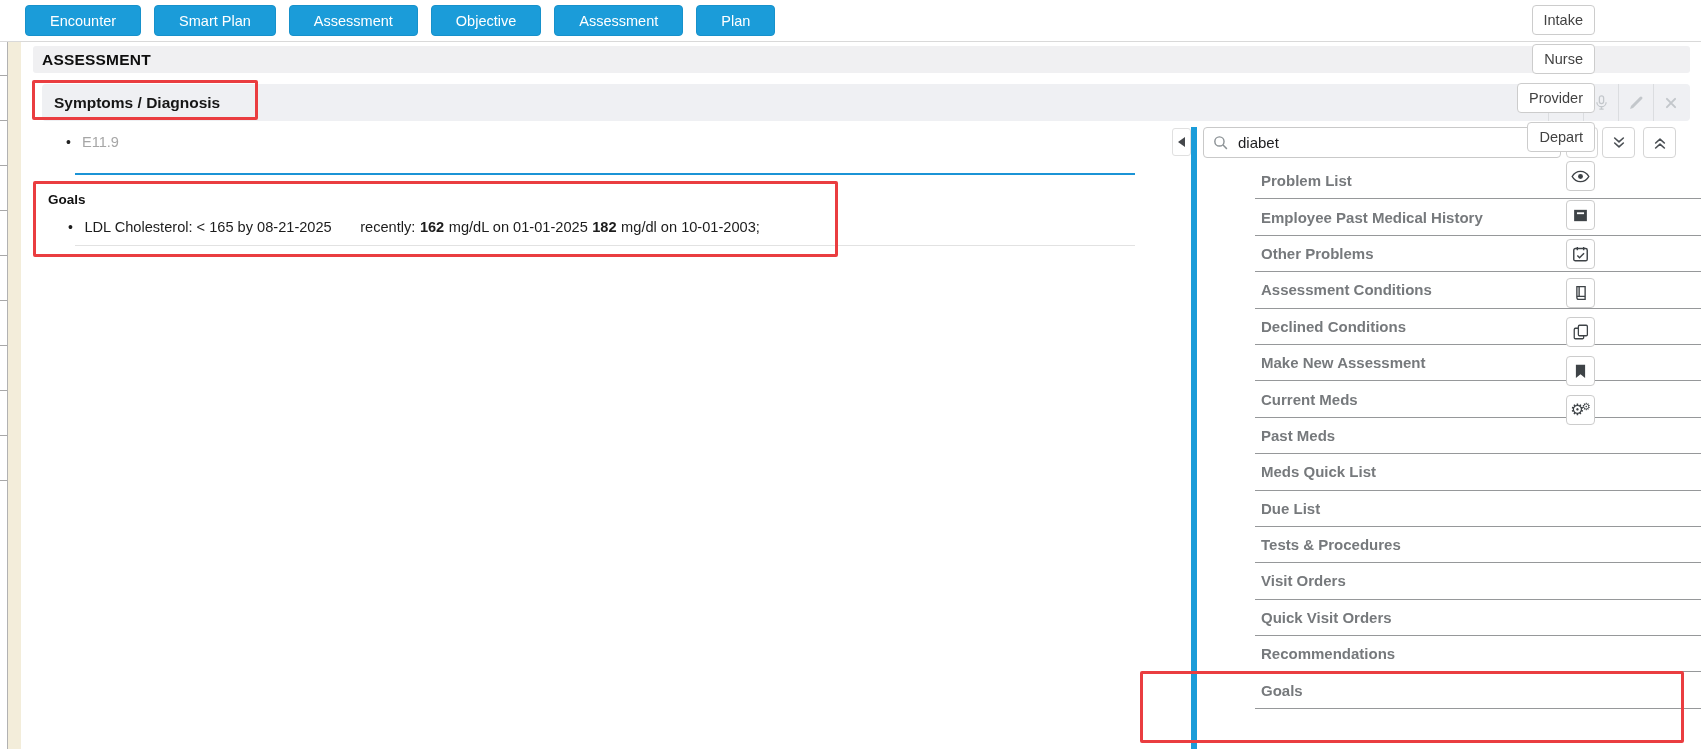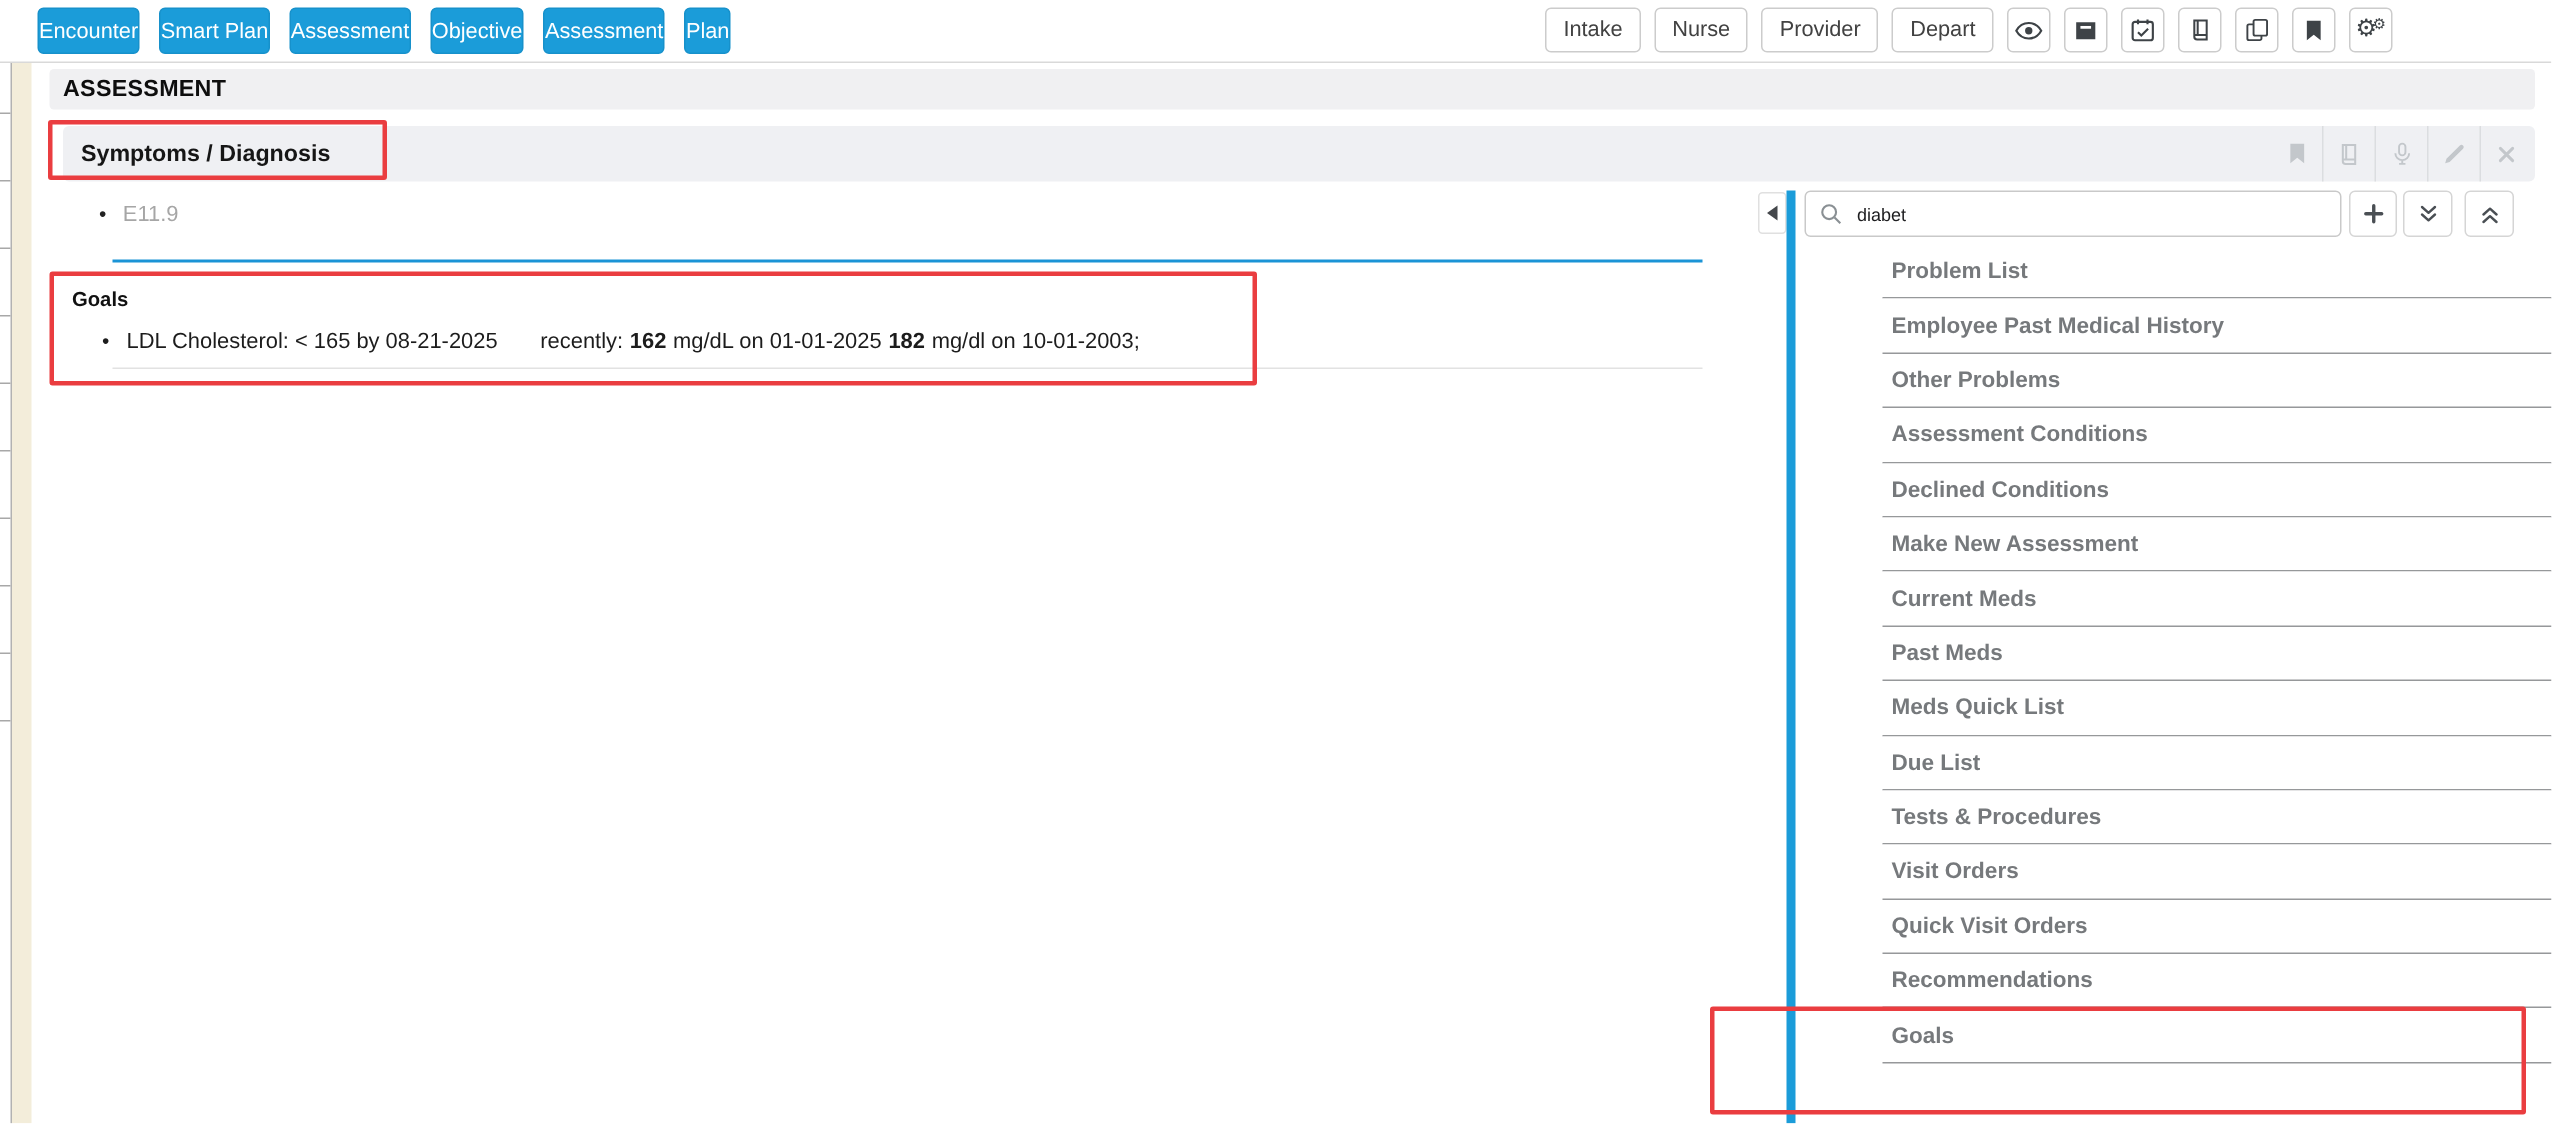--- a/index.html
+++ b/index.html
@@ -2,22 +2,22 @@
 <html><head>
 <meta charset="utf-8">
 <style>
   html,body { margin:0; padding:0; background:#fff; }
   body { font-family:"Liberation Sans","DejaVu Sans",sans-serif; }
   #screen { position:relative; width:1701px; height:749px; background:#fff; overflow:hidden; }
 
   
   #toolbar { position:absolute; left:0; top:0; width:1701px; height:41px; background:#fff; border-bottom:1px solid #d9d9d9; z-index:5; }
   #nav-group { position:absolute; left:25px; top:5px; display:flex; gap:13px; }
-  .nav-btn { background:#1b9cd9; border:1px solid #1791cb; color:#fff; font-size:14.5px; height:31px; padding:0 0; border-radius:4px; font-family:inherit; cursor:pointer; }
-  #right-group { position:absolute; right:106px; top:5px; display:flex; gap:9px; align-items:flex-start; }
+  .nav-btn { background:#1b9cd9; border:1px solid #1791cb; color:#fff; font-size:14.5px; height:31px; padding:0 24px; border-radius:4px; font-family:inherit; cursor:pointer; }
+  #right-group { position:absolute; right:106px; top:5px; display:flex; gap:9px; align-items:flex-end;flex-direction:column; }
   .stage-btn { background:#fff; border:1px solid #cccccc; color:#424242; font-size:14.5px; height:30px; padding:0 11px; border-radius:4px; font-family:inherit; cursor:pointer; }
   .icon-btn { background:#fff; border:1px solid #cccccc; width:29px; height:30px; border-radius:4px; color:#3e4347; display:flex; align-items:center; justify-content:center; padding:0; cursor:pointer; }
   .gear-txt { font-size:16px; line-height:1; color:#3e4347; }
   .gear-sm { font-size:10px; vertical-align:top; margin-left:-3px; }
 
   
   #rail { position:absolute; left:0; top:41px; width:7px; height:708px; border-right:1px solid #b2b2b2; background:#fff; }
   .tick { position:absolute; left:0; width:7px; height:1px; background:#a8a8a8; }
   #beige-strip { position:absolute; left:8px; top:41px; width:13px; height:708px; background:#f3edda; }
 
@@ -47,21 +47,21 @@
   #anno-symptoms { left:32px; top:80px; width:226px; height:40px; }
   #anno-goals { left:33px; top:181px; width:805px; height:76px; }
   #anno-sidebar-goals { left:1140px; top:671px; width:544px; height:72px; }
 
   
   #collapse-btn { position:absolute; left:1172px; top:128px; width:19px; height:28px; background:#fff; border:1px solid #e0e0e0; border-radius:3px; display:flex; align-items:center; justify-content:center; padding:0; cursor:pointer; }
   #collapse-tri { width:0; height:0; border-top:5px solid transparent; border-bottom:5px solid transparent; border-right:7px solid #44474b; }
   #blue-bar { position:absolute; left:1191px; top:127px; width:6px; height:622px; background:#1b9cd9; }
 
   #search-wrap { position:absolute; left:1203px; top:127px; width:358px; height:31px; }
-  #search-input { width:100%; height:100%; border:1px solid #c9c9c9; border-radius:4px; padding:0 8px 0 34px; font-size:12px; color:#1d1d1f; box-sizing:border-box; font-family:inherit; outline:none; }
+  #search-input { width:100%; height:100%; border:1px solid #c9c9c9; border-radius:4px; padding:0 8px 0 34px; font-size:15px; color:#1d1d1f; box-sizing:border-box; font-family:inherit; outline:none; }
   #search-icon { position:absolute; left:9px; top:7px; color:#8a9094; }
 
   .side-btn { position:absolute; top:127px; height:31px; background:#fff; border:1px solid #d5d5d5; border-radius:4px; display:flex; align-items:center; justify-content:center; color:#4a4f54; padding:0; cursor:pointer; }
   #add-btn { left:1566px; width:32px; }
   #chev-down-btn { left:1602px; width:33px; }
   #chev-up-btn { left:1643px; width:33px; }
   .flip-v { transform:scaleY(-1); }
 
   #sidebar-list { position:absolute; left:1255px; top:163px; width:474px; }
   .section-row { height:36.4px; border-bottom:1px solid #96989a; display:flex; align-items:center; justify-content:space-between; padding:0 12px 0 6px; box-sizing:border-box; cursor:pointer; background:#fff; }

